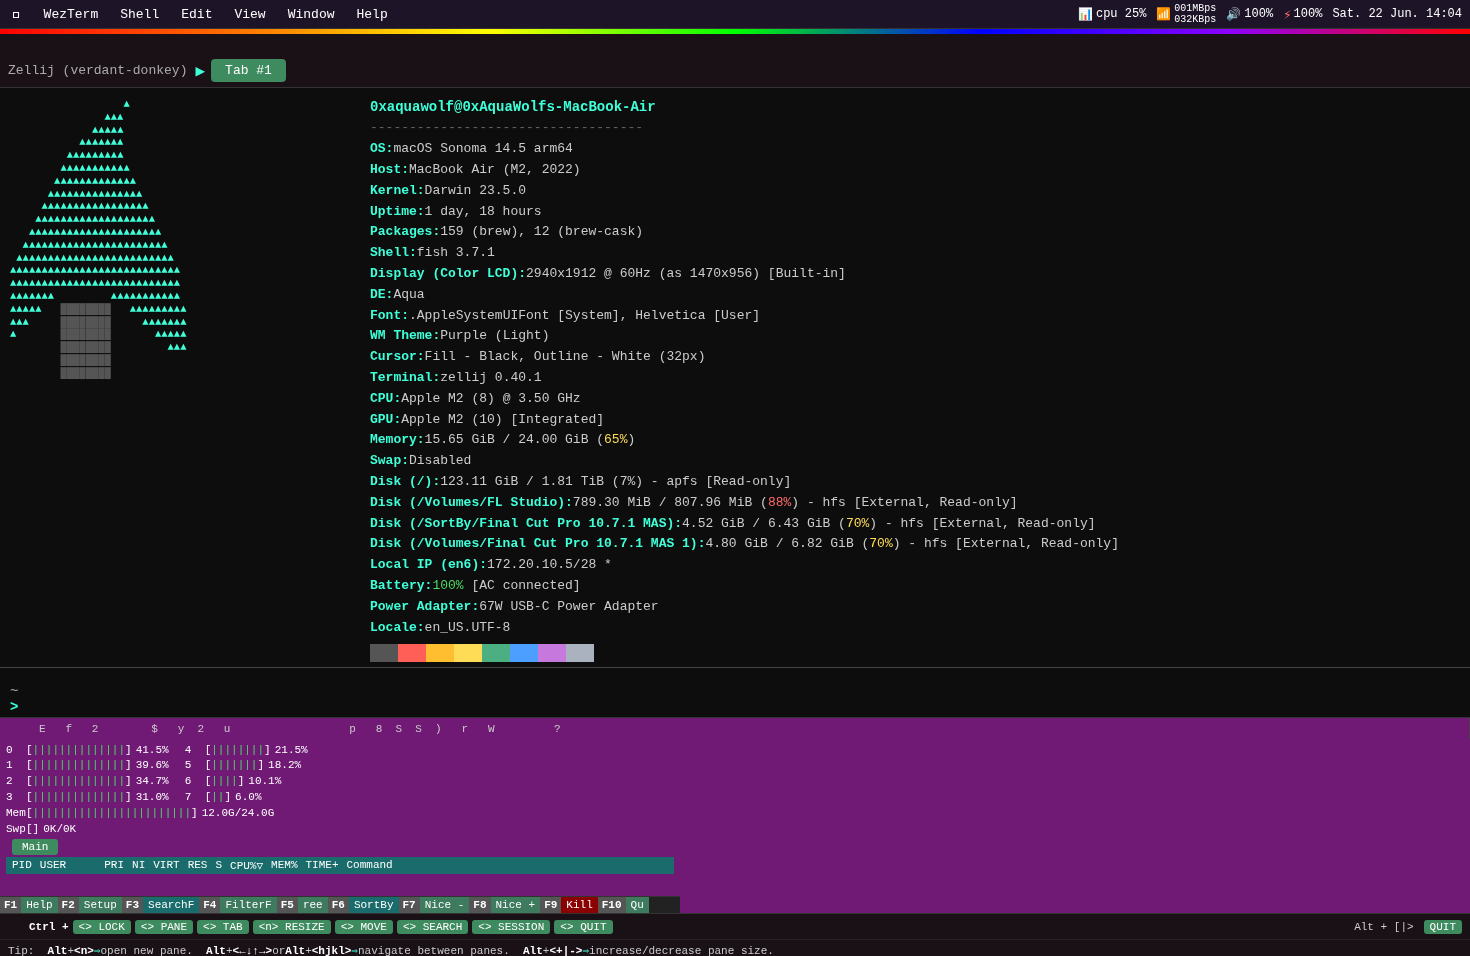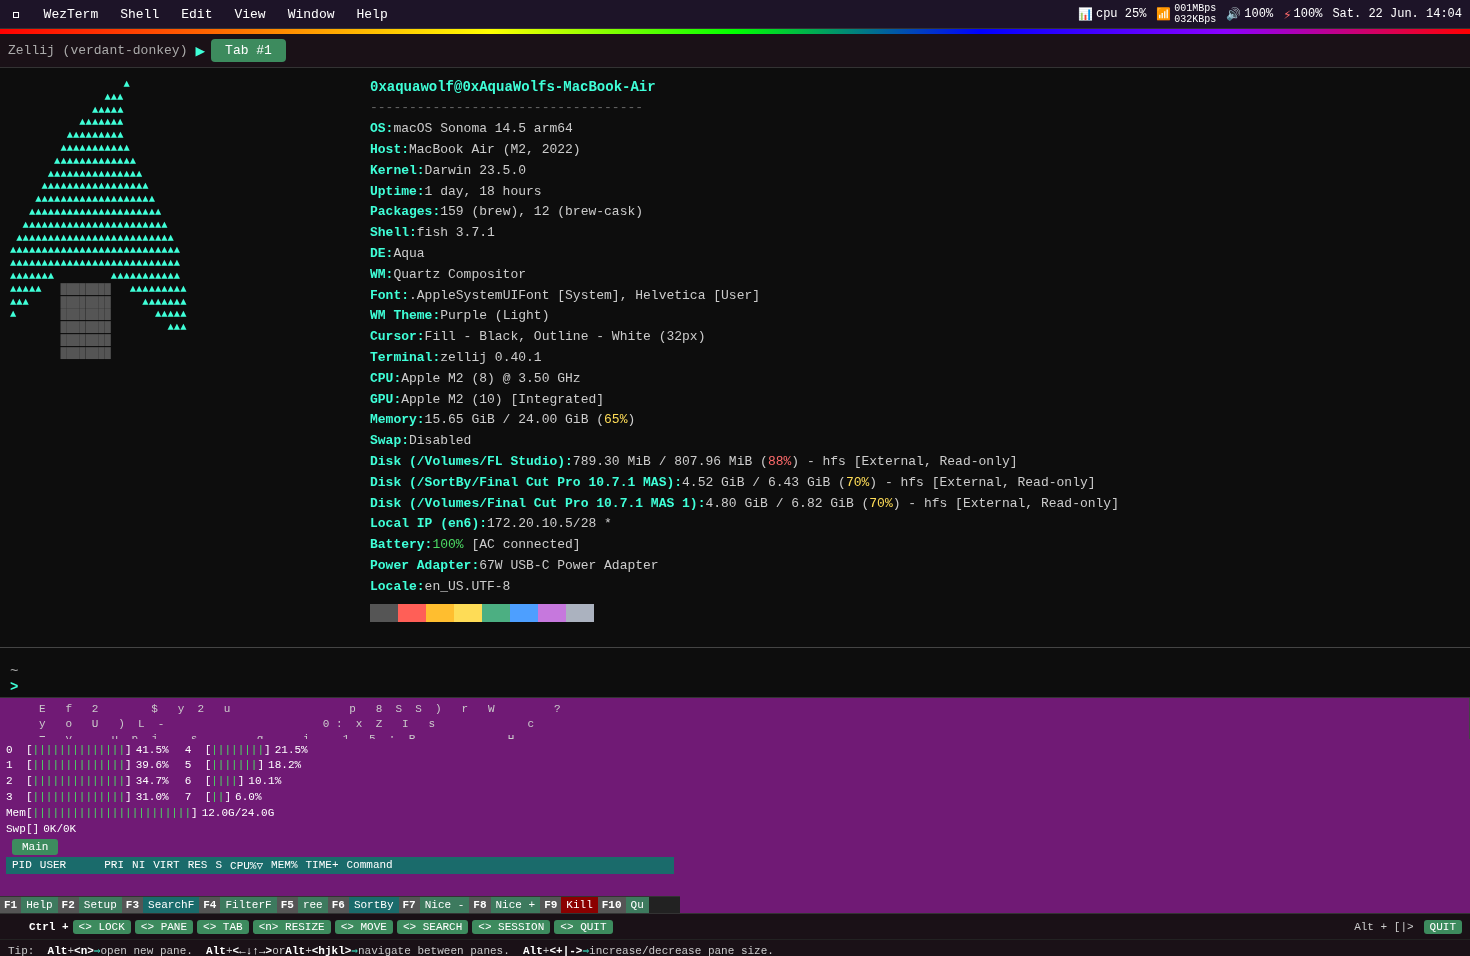--- a/index.html
+++ b/index.html
@@ -72,20 +72,21 @@
 
     
     #tab-bar {
       height: 34px;
       background: #1a1117;
       display: flex;
       align-items: center;
       padding: 16px 8px;
       border-bottom: 1px solid #333;
       flex-shrink: 0;
+      margin-top: 20px;
     }
     .tab-session-name {
       color: #aaa;
       font-size: 13px;
       margin-right: 8px;
     }
     .tab-item {
       background: #3d8b5e;
       color: #fff;
       font-size: 13px;
@@ -463,28 +464,28 @@
           </div>
         <div class="info-line">
             <span class="info-key">Packages: </span>
             <span class="info-val">159 (brew), 12 (brew-cask)</span>
           </div>
         <div class="info-line">
             <span class="info-key">Shell: </span>
             <span class="info-val">fish 3.7.1</span>
           </div>
         <div class="info-line">
+            <span class="info-key">Display (Color LCD): </span>
+            <span class="info-val">2940x1912 @ 60Hz (as 1470x956) [Built-in]</span>
+          </div>
+        <div class="info-line">
             <span class="info-key">DE: </span>
             <span class="info-val">Aqua</span>
           </div>
         <div class="info-line">
-            <span class="info-key">WM: </span>
-            <span class="info-val">Quartz Compositor</span>
-          </div>
-        <div class="info-line">
             <span class="info-key">Font: </span>
             <span class="info-val">.AppleSystemUIFont [System], Helvetica [User]</span>
           </div>
         <div class="info-line">
             <span class="info-key">WM Theme: </span>
             <span class="info-val">Purple (Light)</span>
           </div>
         <div class="info-line">
             <span class="info-key">Cursor: </span>
             <span class="info-val">Fill - Black, Outline - White (32px)</span>
@@ -501,20 +502,24 @@
             <span class="info-key">GPU: </span>
             <span class="info-val">Apple M2 (10) [Integrated]</span>
           </div>
         <div class="info-line">
             <span class="info-key">Memory: </span>
             <span class="info-val">15.65 GiB / 24.00 GiB (<span class="info-highlight2">65%</span>)</span>
           </div>
         <div class="info-line">
             <span class="info-key">Swap: </span>
             <span class="info-val">Disabled</span>
+          </div>
+        <div class="info-line">
+            <span class="info-key">Disk (/): </span>
+            <span class="info-val">123.11 GiB / 1.81 TiB (7%) - apfs [Read-only]</span>
           </div>
         <div class="info-line">
             <span class="info-key">Disk (/Volumes/FL Studio): </span>
             <span class="info-val">789.30 MiB / 807.96 MiB (<span class="info-highlight">88%</span>) - hfs [External, Read-only]</span>
           </div>
         <div class="info-line">
             <span class="info-key">Disk (/SortBy/Final Cut Pro 10.7.1 MAS): </span>
             <span class="info-val">4.52 GiB / 6.43 GiB (<span class="info-highlight2">70%</span>) - hfs [External, Read-only]</span>
           </div>
         <div class="info-line">

